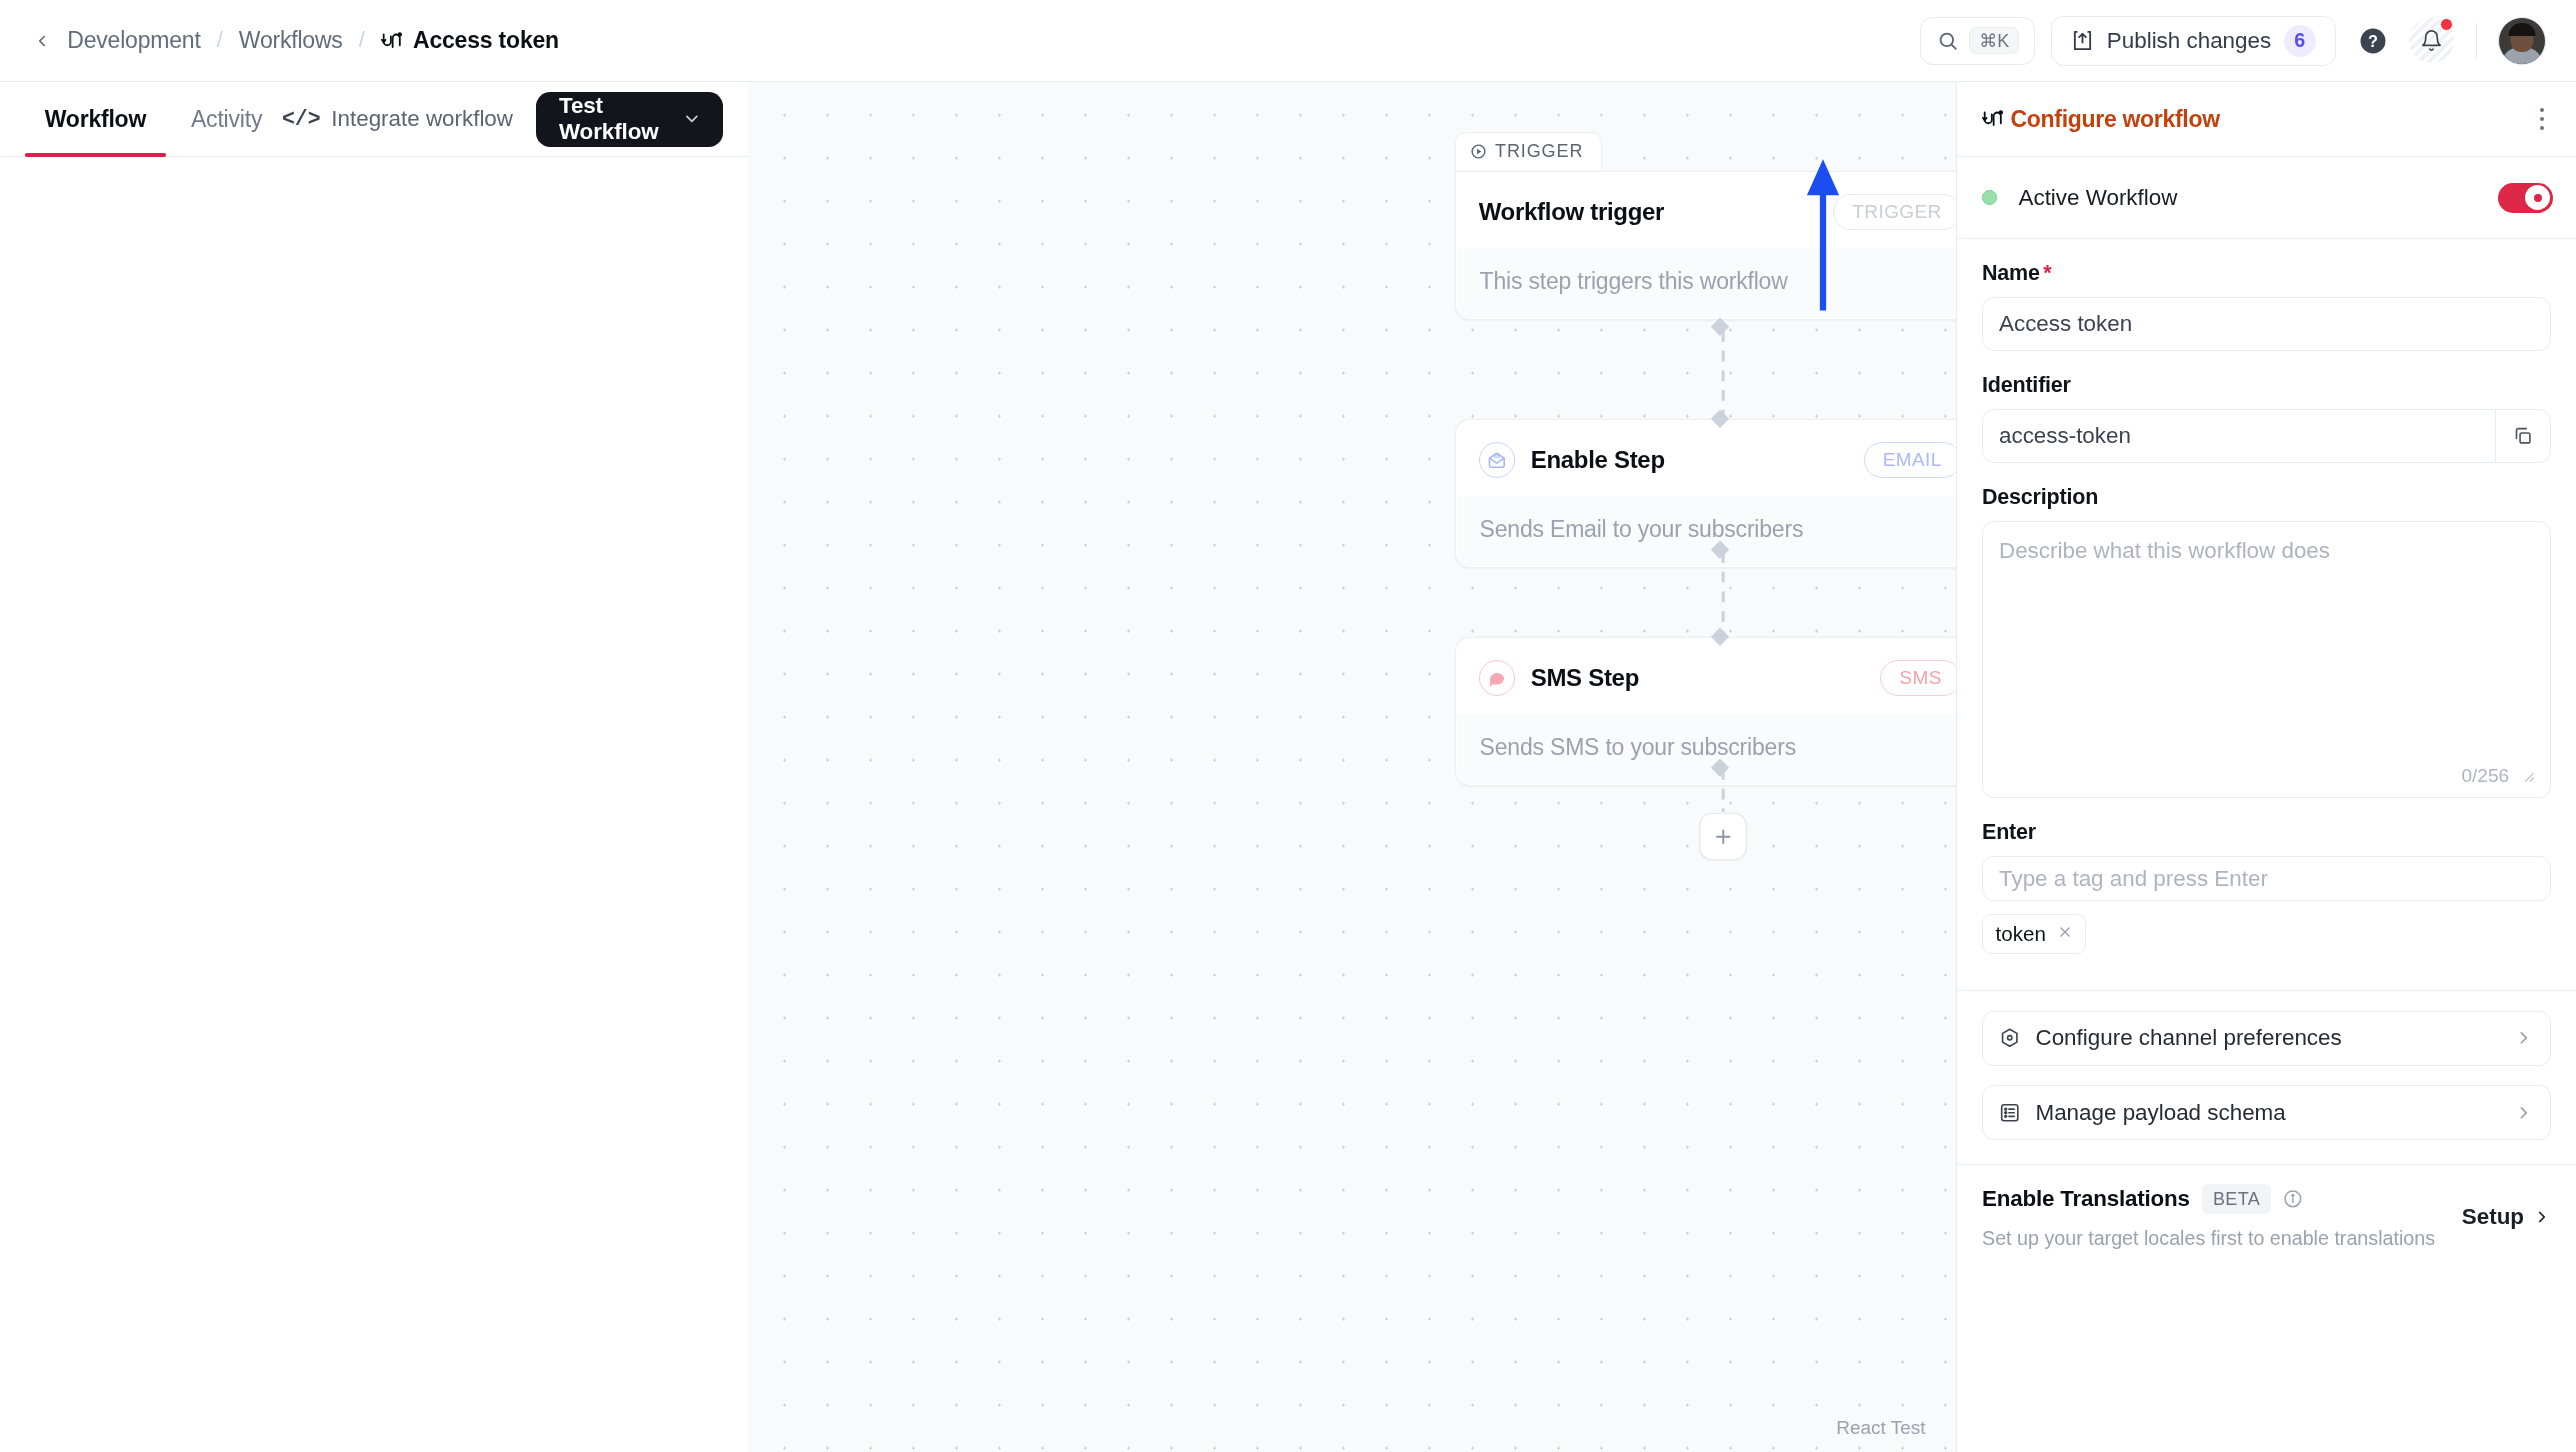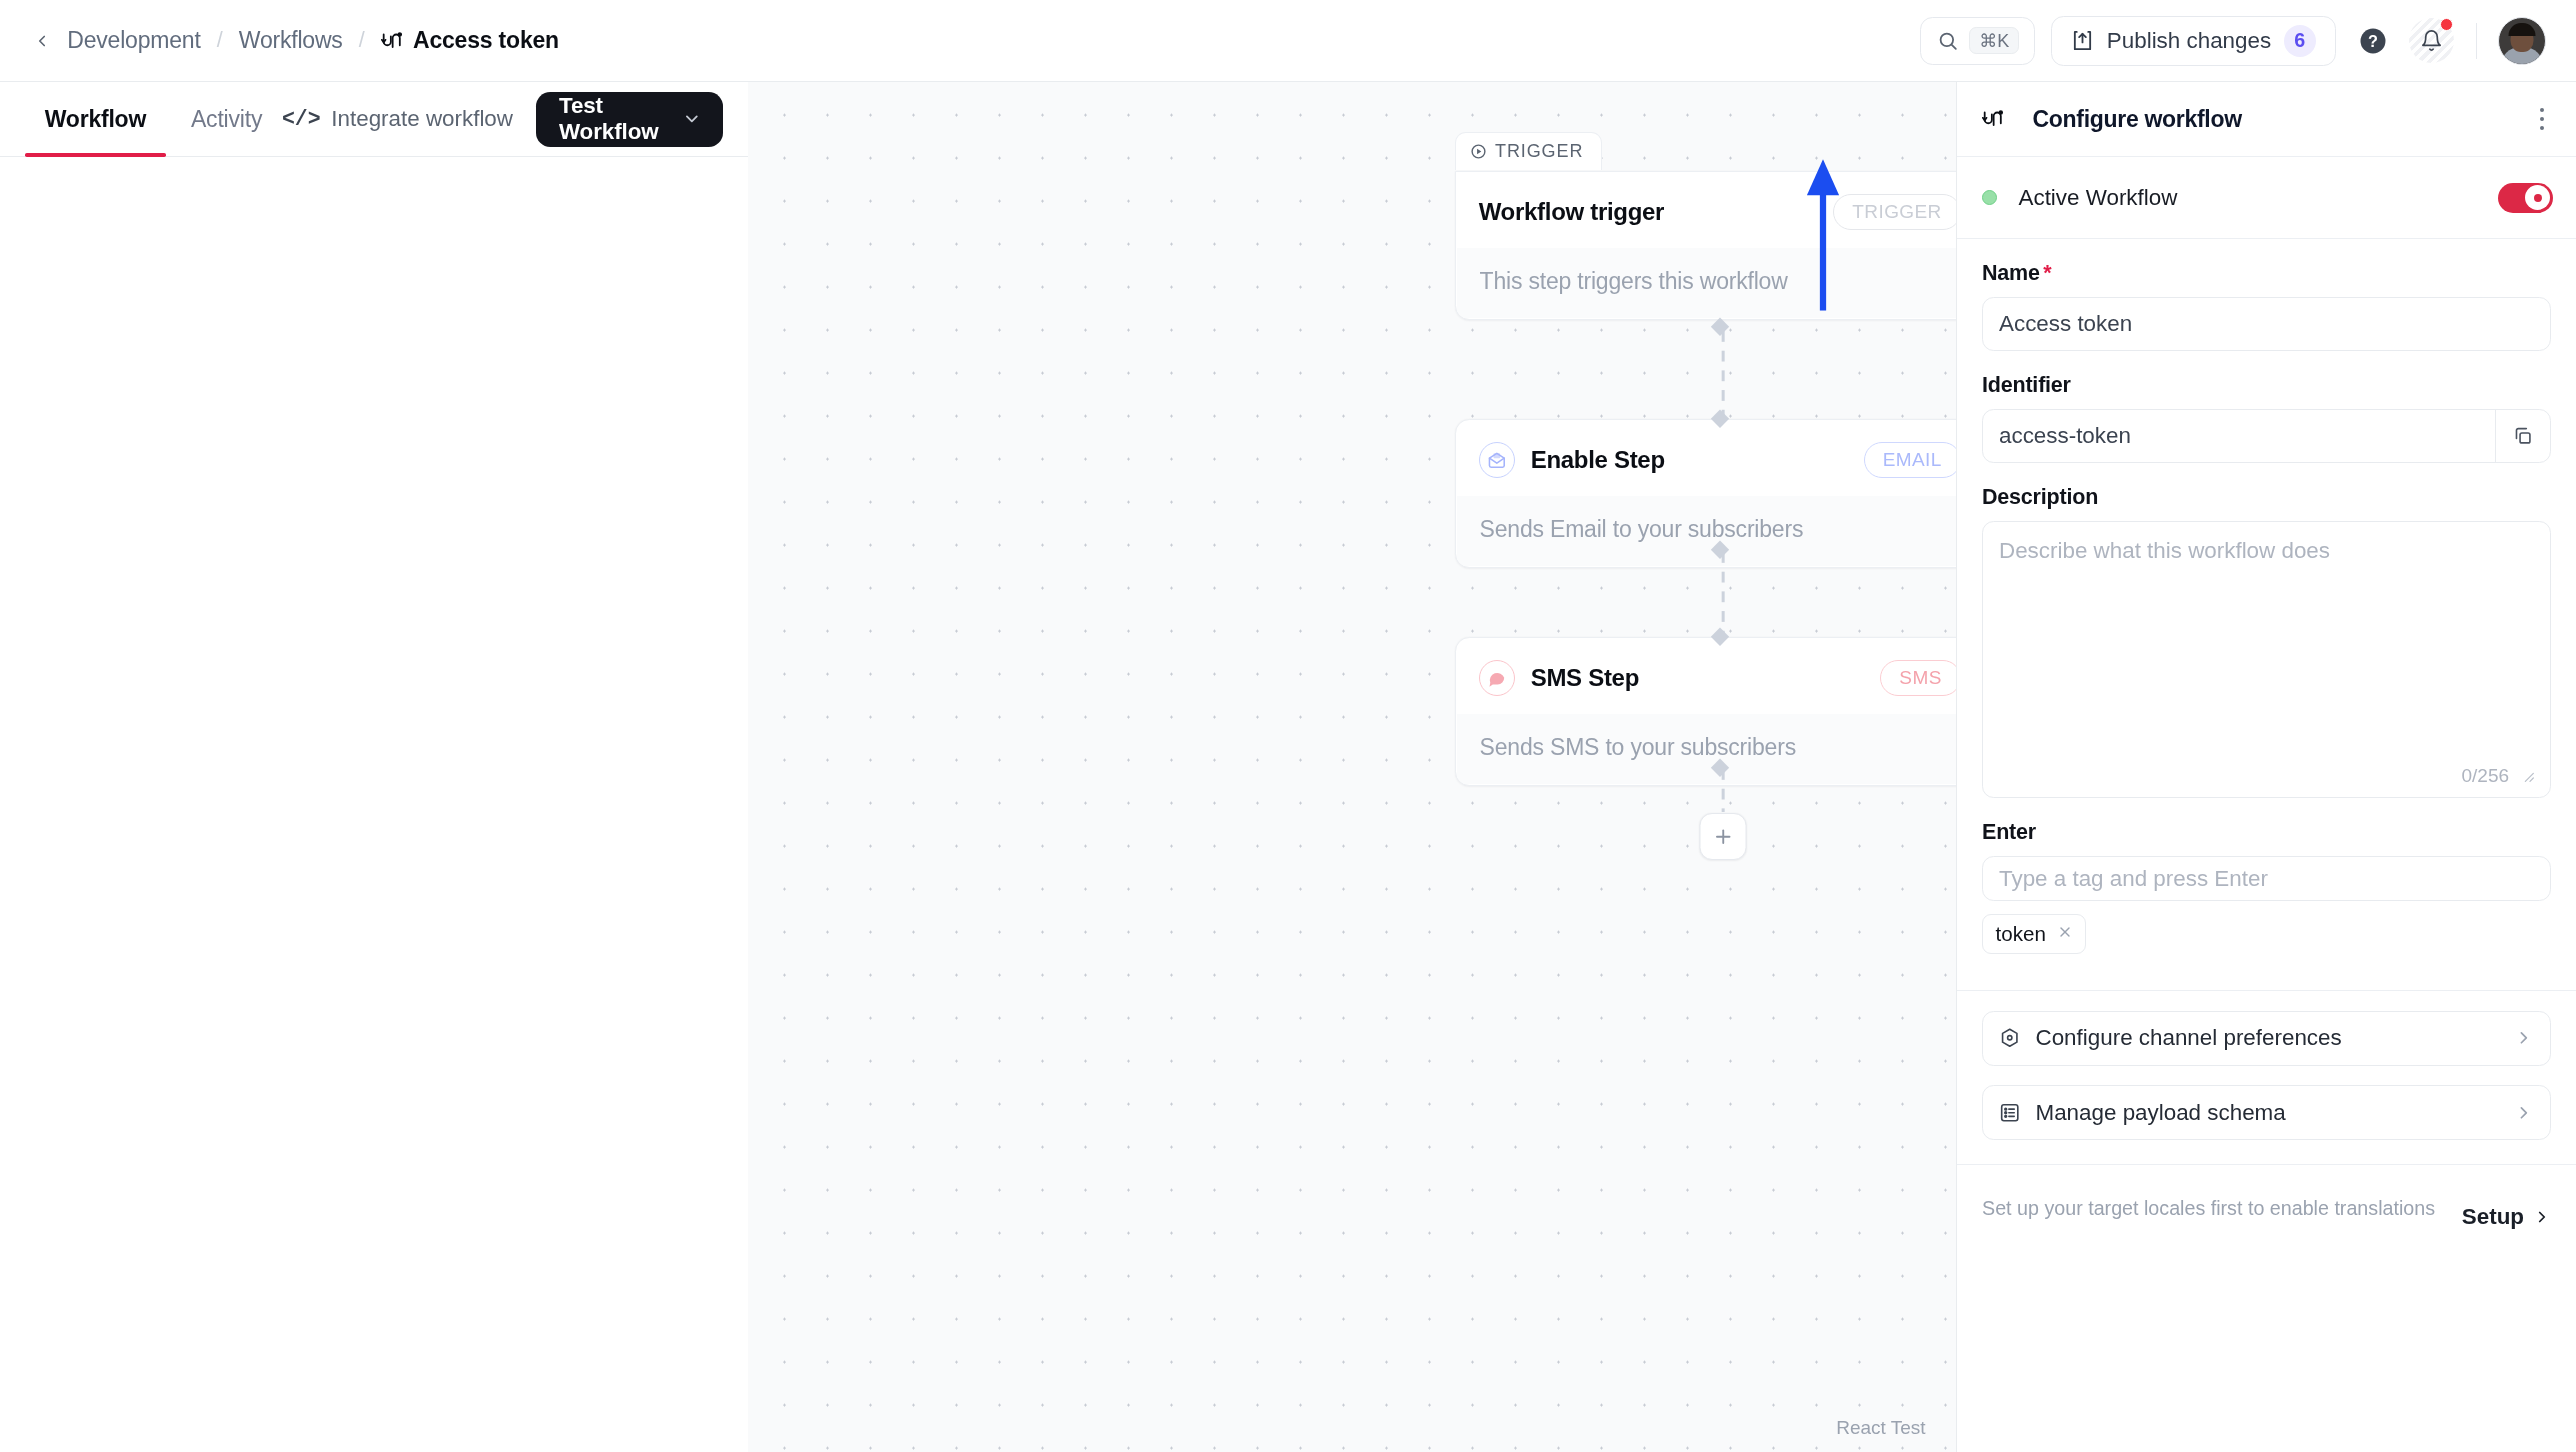--- a/index.html
+++ b/index.html
@@ -205,22 +205,22 @@
   .right {
     width: 619px; flex: 0 0 619px; background: #fff;
     display: flex; flex-direction: column; min-height: 0;
   }
   .rp-head {
     height: 75px; flex: 0 0 75px;
     display: flex; align-items: center; justify-content: space-between;
     padding: 0 23px 0 25px; border-bottom: 0.9px solid #eceff3;
   }
   .rp-title {
-    display: flex; align-items: center; gap: 29px;
-    font-size: 23px; font-weight: 700; color: #0f172a; letter-spacing: -0.3px;
+    display: flex; align-items: center; gap: 7px;
+    font-size: 23px; font-weight: 700; color: #c2410c; letter-spacing: -0.3px;
   }
   .kebab { display: flex; flex-direction: column; gap: 4.5px; padding: 9px; cursor: pointer; }
   .kebab i { width: 4.5px; height: 4.5px; border-radius: 50%; background: #6b7380; display: block; }
 
   .rp-active {
     height: 82px; flex: 0 0 82px;
     display: flex; align-items: center; justify-content: space-between;
     padding: 0 23px 0 25px; border-bottom: 0.9px solid #eceff3;
   }
   .active-left { display: flex; align-items: center; gap: 21.5px; }
@@ -627,20 +627,31 @@
           </div>
           <span class="chev-r">
             <svg width="19.7" height="19.7" viewBox="0 0 24 24" fill="none" stroke="currentColor" stroke-width="2.1" stroke-linecap="round" stroke-linejoin="round">
                 <polyline points="9 6 15 12 9 18"></polyline>
               </svg>
           </span>
         </div>
       </div>
 
       <div class="rp-trans">
+        <div class="trans-head">
+          <span class="trans-title">Enable Translations</span>
+          <span class="beta">BETA</span>
+          <span class="info-i">
+            <svg width="19.7" height="19.7" viewBox="0 0 24 24" fill="none" stroke="currentColor" stroke-width="1.8">
+                <circle cx="12" cy="12" r="9.5"></circle>
+                <line x1="12" y1="11" x2="12" y2="16.5" stroke-linecap="round"></line>
+                <circle cx="12" cy="7.8" r="1.1" fill="currentColor"></circle>
+              </svg>
+          </span>
+        </div>
         <div class="trans-sub">Set up your target locales first to enable translations</div>
         <div class="setup-link">
           <span>Setup</span>
           <span style="display:flex">
             <svg width="18" height="18" viewBox="0 0 24 24" fill="none" stroke="currentColor" stroke-width="2.3" stroke-linecap="round" stroke-linejoin="round">
                 <polyline points="9 6 15 12 9 18"></polyline>
               </svg>
           </span>
         </div>
       </div>

